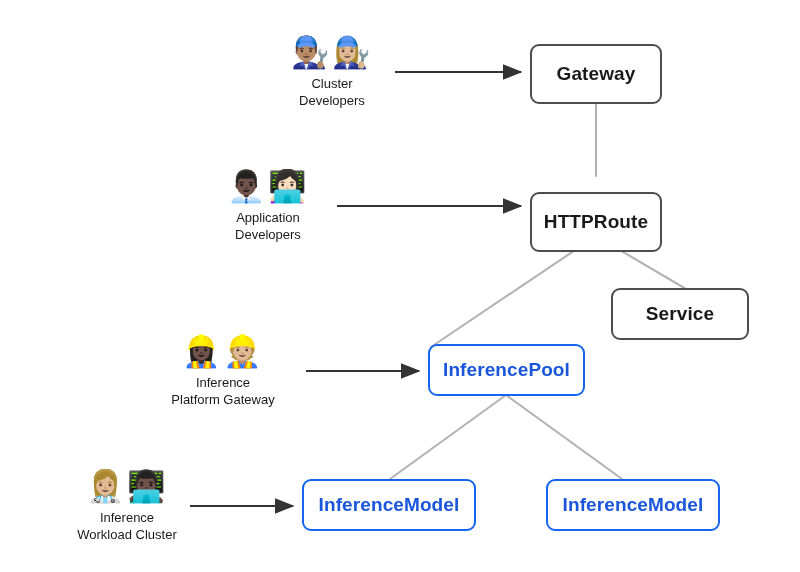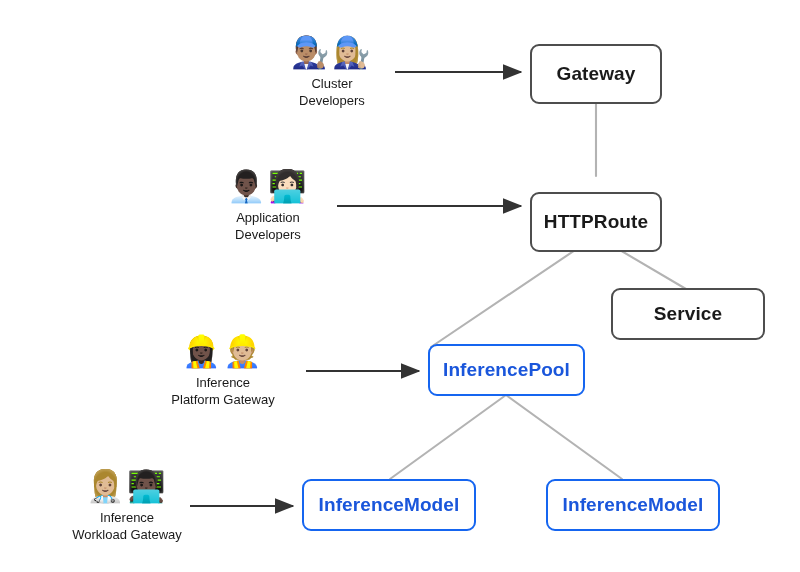--- a/index.html
+++ b/index.html
@@ -117,21 +117,21 @@
   </svg>
 
   <div class="node core" style="left:530px; top:44px; width:132px; height:60px;">
     <span class="node-label">Gateway</span>
   </div>
 
   <div class="node core" style="left:530px; top:176px; width:132px; height:60px;margin-top:16px;">
     <span class="node-label">HTTPRoute</span>
   </div>
 
-  <div class="node core" style="left:611px; top:288px; width:154px; height:52px;">
+  <div class="node core" style="left:611px; top:288px; width:138px; height:52px;">
     <span class="node-label">Service</span>
   </div>
 
   <div class="node ext" style="left:428px; top:344px; width:157px; height:52px;">
     <span class="node-label">InferencePool</span>
   </div>
 
   <div class="node ext" style="left:302px; top:479px; width:174px; height:52px;">
     <span class="node-label">InferenceModel</span>
   </div>
@@ -161,17 +161,17 @@
     <div class="persona-label">
       <span>Inference</span>
       <span>Platform Gateway</span>
     </div>
   </div>
 
   <div class="persona" style="left:32px; top:467px;">
     <div class="persona-icons">👩🏼‍⚕️👨🏿‍💻</div>
     <div class="persona-label">
       <span>Inference</span>
-      <span>Workload Gateway</span>
+      <span>Workload Cluster</span>
     </div>
   </div>
 
 </div>
 
 </body></html>

